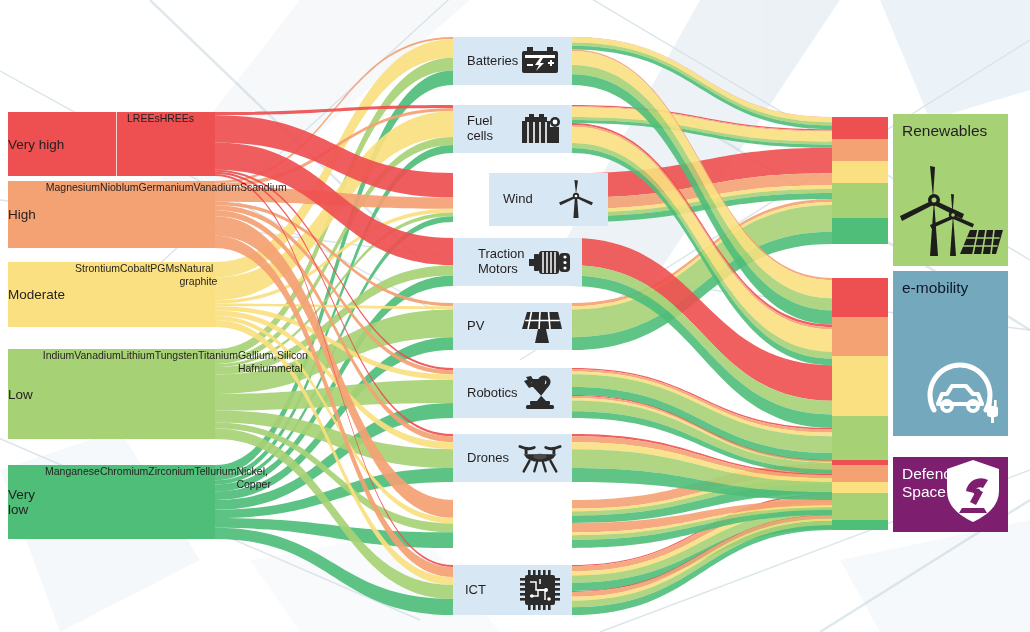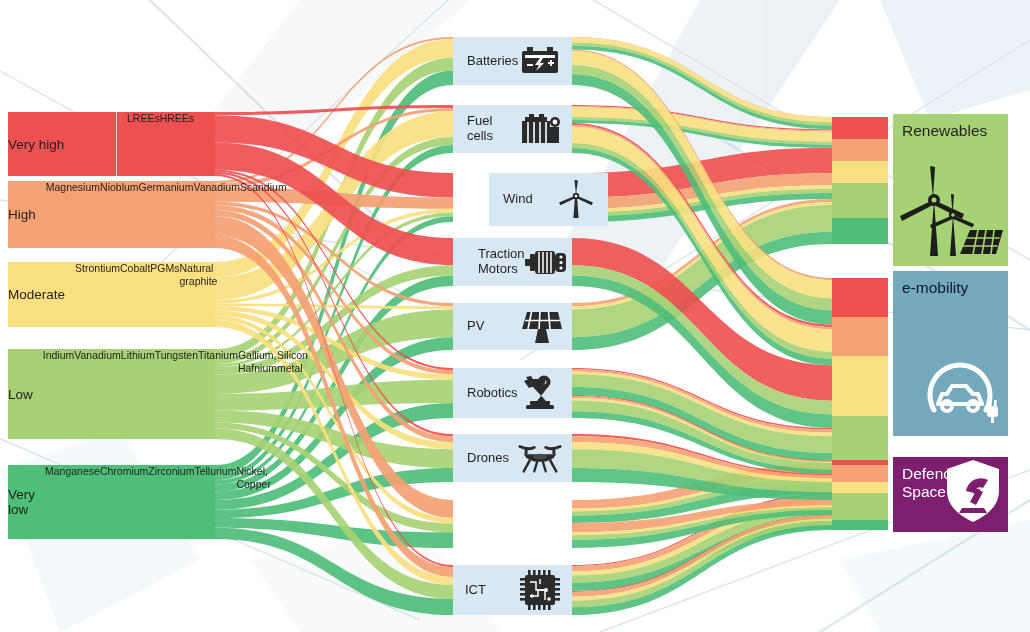--- a/index.html
+++ b/index.html
@@ -298,21 +298,21 @@
             <path d="M18 16 L16.4 38 h5.2 L20 16 z" fill="#2b2b2b"></path>
             <path d="M19 14 L17.4 0 l3.6 0.4 z" fill="#2b2b2b"></path>
             <path d="M17.6 16 L2 22.5 l1.5 2.8 L18.6 18 z" fill="#2b2b2b"></path>
             <path d="M20.4 16 L36 22.5 l-1.5 2.8 L19.4 18 z" fill="#2b2b2b"></path>
             <circle cx="19" cy="16" r="3.2" fill="#2b2b2b"></circle>
             <circle cx="19" cy="16" r="1.3" fill="#fff"></circle>
           </svg>
       </div>
     </div>
 
-    <div class="box tech" style="left:453px;top:238px;width:119px;height:48px;padding-left:25px;">
+    <div class="box tech" style="left:453px;top:238px;width:129px;height:48px;padding-left:25px;">
       <div class="tech-label">Traction
 Motors</div>
       <div class="tech-icon">
         <svg width="44" height="30" viewBox="0 0 44 30">
             <rect x="1" y="12" width="5" height="7" fill="#2b2b2b"></rect>
             <rect x="6" y="7" width="5" height="17" rx="1" fill="#2b2b2b"></rect>
             <rect x="11" y="4" width="20" height="23" rx="3" fill="#2b2b2b"></rect>
             <g stroke="#fff" stroke-width="1.5">
               <path d="M15 5 V26"></path>
               <path d="M19 5 V26"></path>

